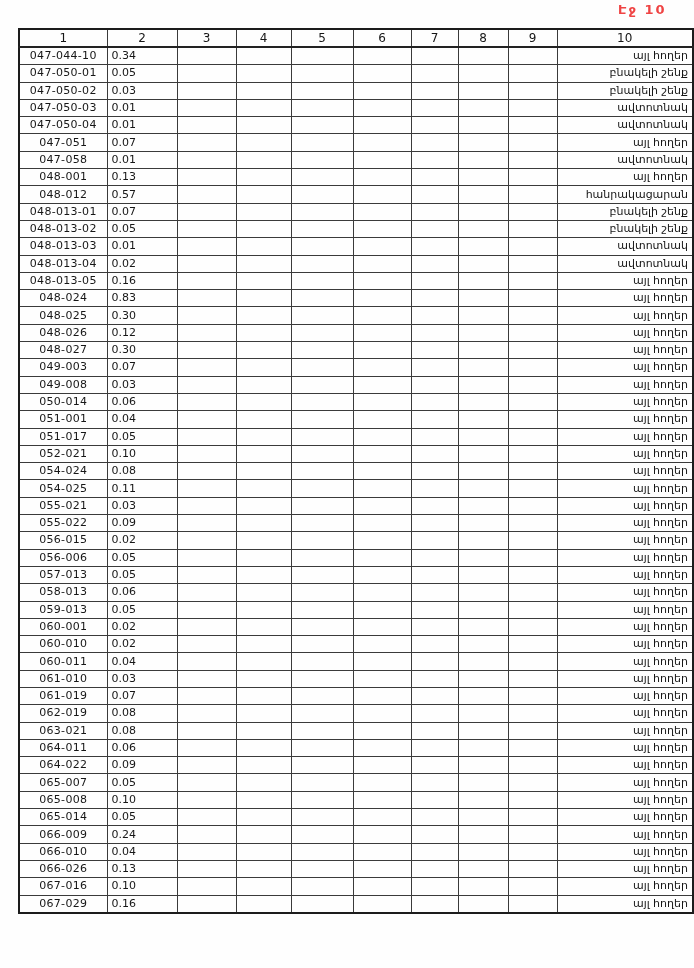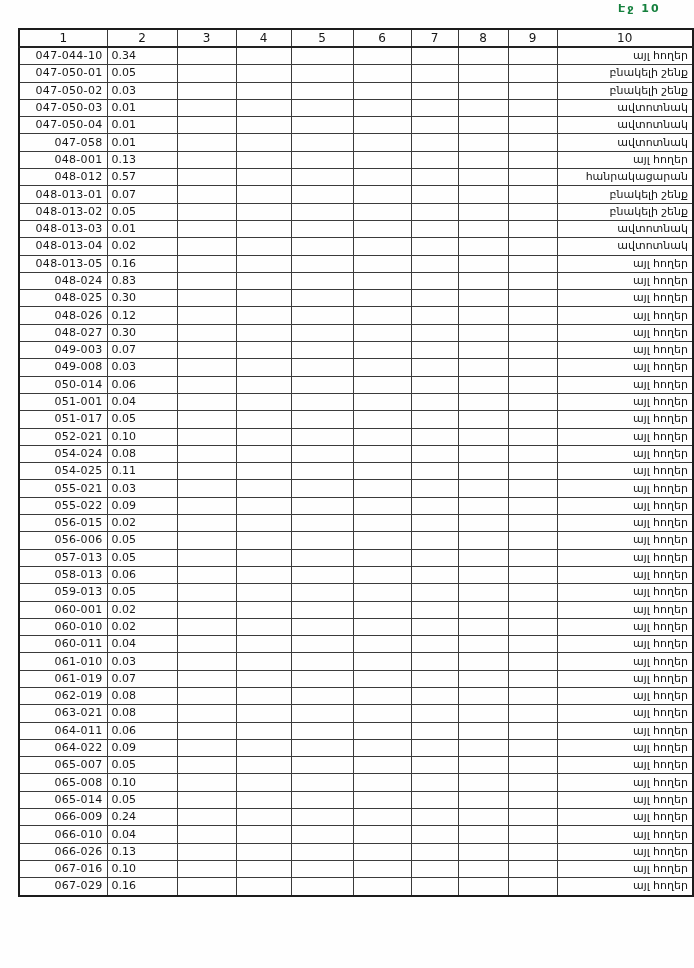--- a/index.html
+++ b/index.html
@@ -13,24 +13,24 @@
     height: 968px;
     background: #fefefe;
     font-family: "DejaVu Sans", sans-serif;
     color: #1a1a1a;
     overflow: hidden;
   }
   .page-label {
     position: absolute;
     top: 2px;
     left: 618px;
-    font-size: 11px;
+    font-size: 13px;
     font-weight: bold;
     letter-spacing: 2px;
-    color: #15803d;
+    color: #ef4444;
   }
   table.grid {
     position: absolute;
     top: 28px;
     left: 18px;
     border-collapse: collapse;
     table-layout: fixed;
     border: 2px solid #1c1c1c;
   }
   table.grid th,
@@ -46,21 +46,21 @@
   table.grid th {
     height: 16px;
     font-weight: normal;
     font-size: 12px;
     text-align: center;
     border-bottom: 2px solid #222;
   }
   table.grid td {
     height: 16.3px;
   }
-  td.cell-code { text-align: right; letter-spacing: 0.3px; }
+  td.cell-code { text-align: center; letter-spacing: 0.3px; }
   td.cell-val  { }
   td.cell-use  { text-align: right; font-size: 11.5px; }
   td.cell-empty { }
 </style>
 </head>
 <body>
 
 <div class="page">
 
   <div class="page-label">Էջ 10</div>
@@ -147,20 +147,32 @@
           <td class="cell-empty"></td>
           <td class="cell-empty"></td>
           <td class="cell-empty"></td>
           <td class="cell-empty"></td>
           <td class="cell-empty"></td>
           <td class="cell-empty"></td>
           <td class="cell-empty"></td>
           <td class="cell-use">ավտոտնակ</td>
         </tr>
         <tr>
+          <td class="cell-code">047-051</td>
+          <td class="cell-val">0.07</td>
+          <td class="cell-empty"></td>
+          <td class="cell-empty"></td>
+          <td class="cell-empty"></td>
+          <td class="cell-empty"></td>
+          <td class="cell-empty"></td>
+          <td class="cell-empty"></td>
+          <td class="cell-empty"></td>
+          <td class="cell-use">այլ հողեր</td>
+        </tr>
+        <tr>
           <td class="cell-code">047-058</td>
           <td class="cell-val">0.01</td>
           <td class="cell-empty"></td>
           <td class="cell-empty"></td>
           <td class="cell-empty"></td>
           <td class="cell-empty"></td>
           <td class="cell-empty"></td>
           <td class="cell-empty"></td>
           <td class="cell-empty"></td>
           <td class="cell-use">ավտոտնակ</td>

